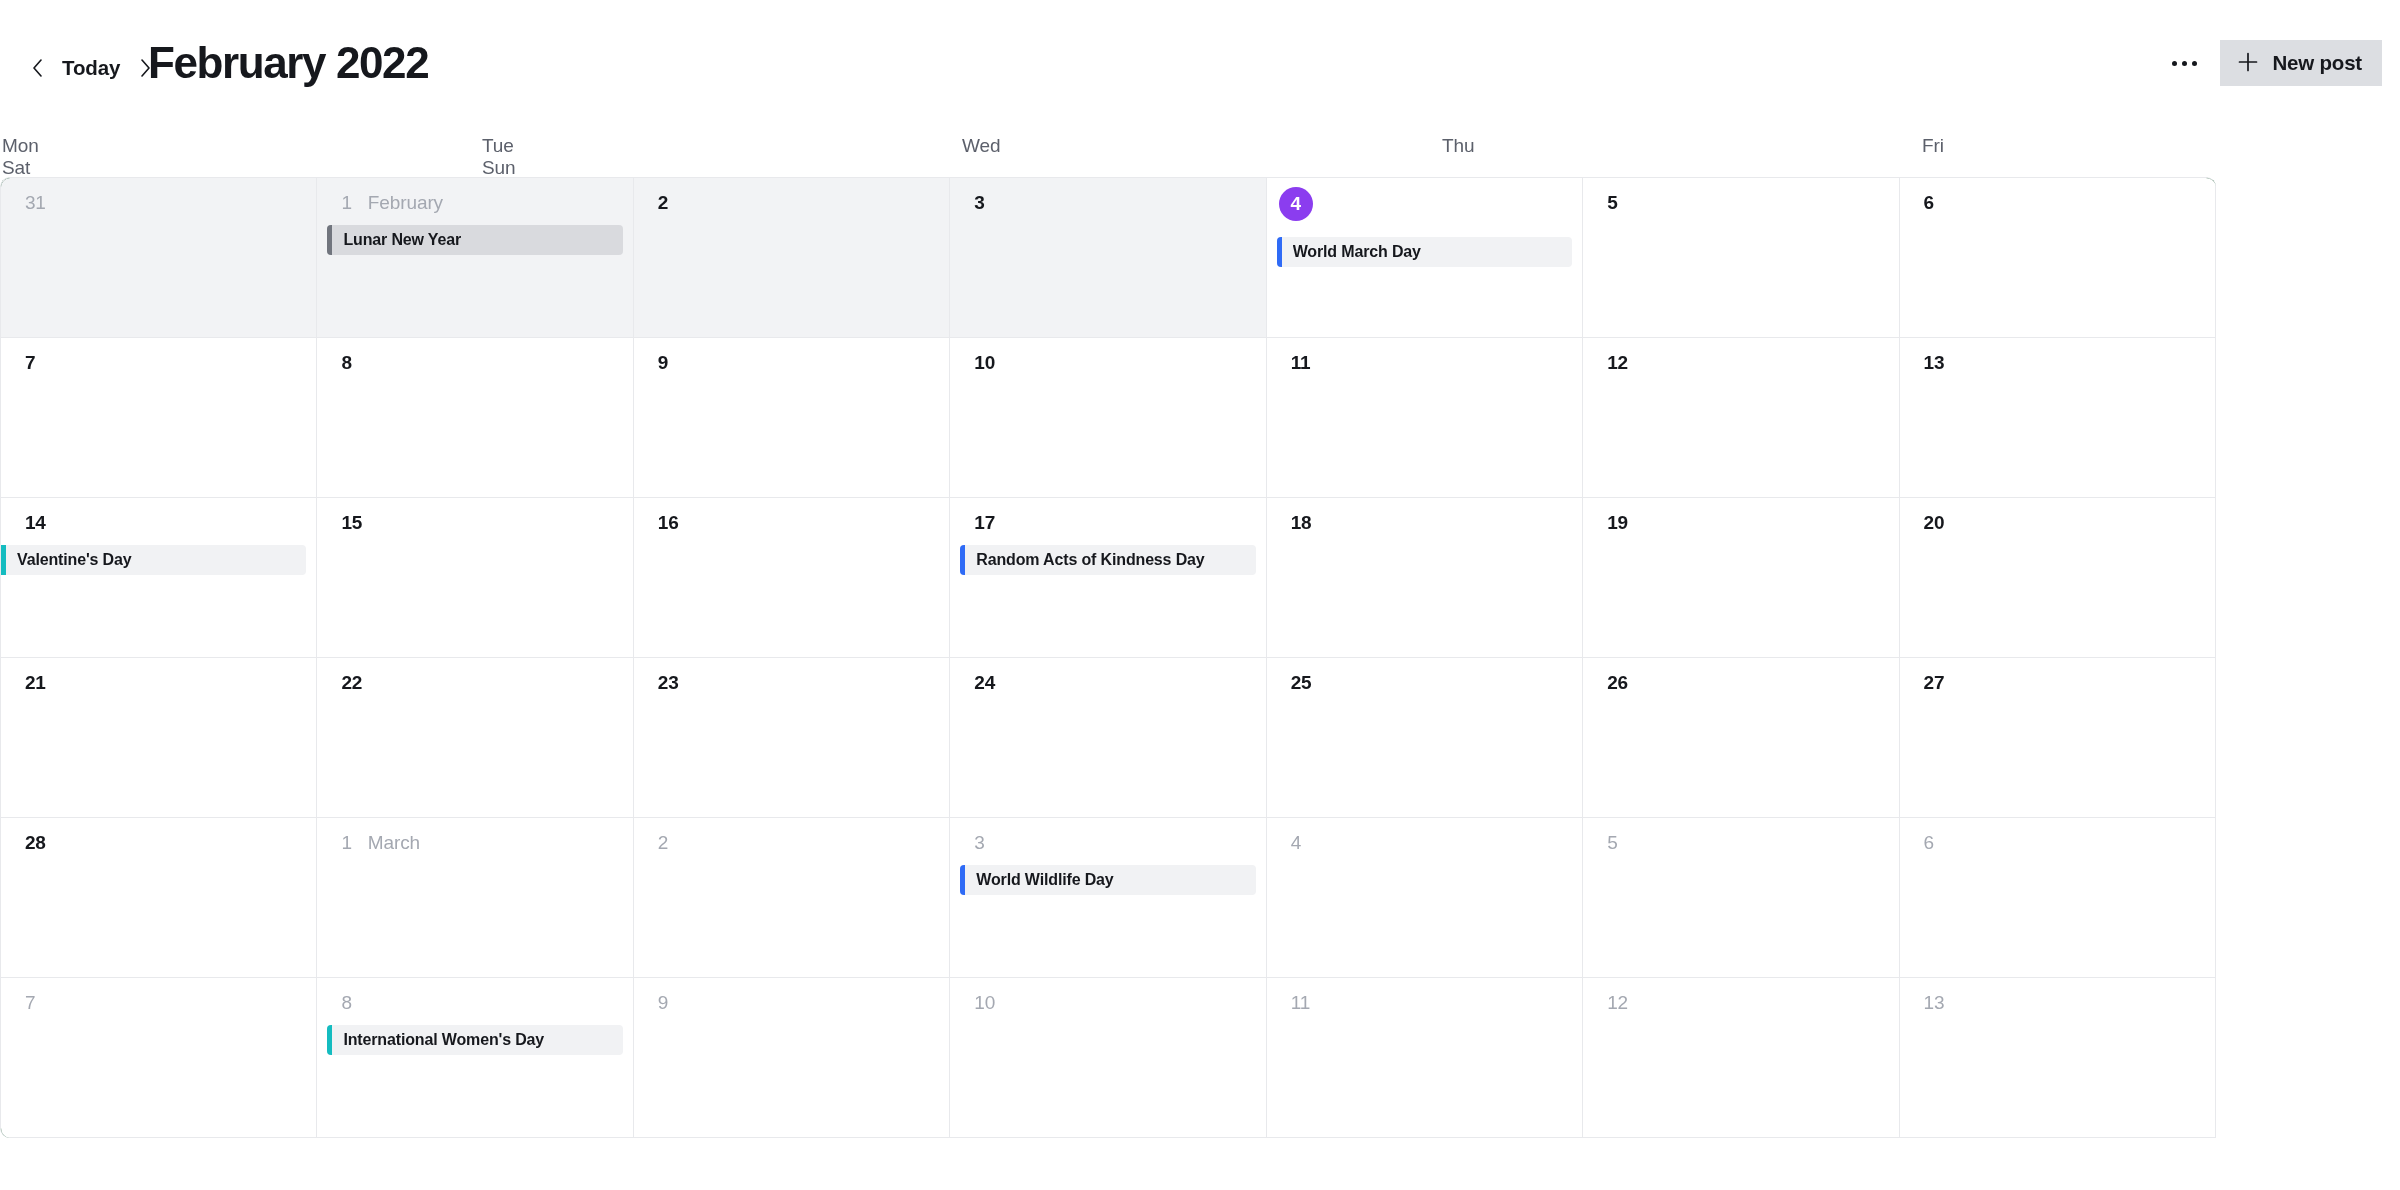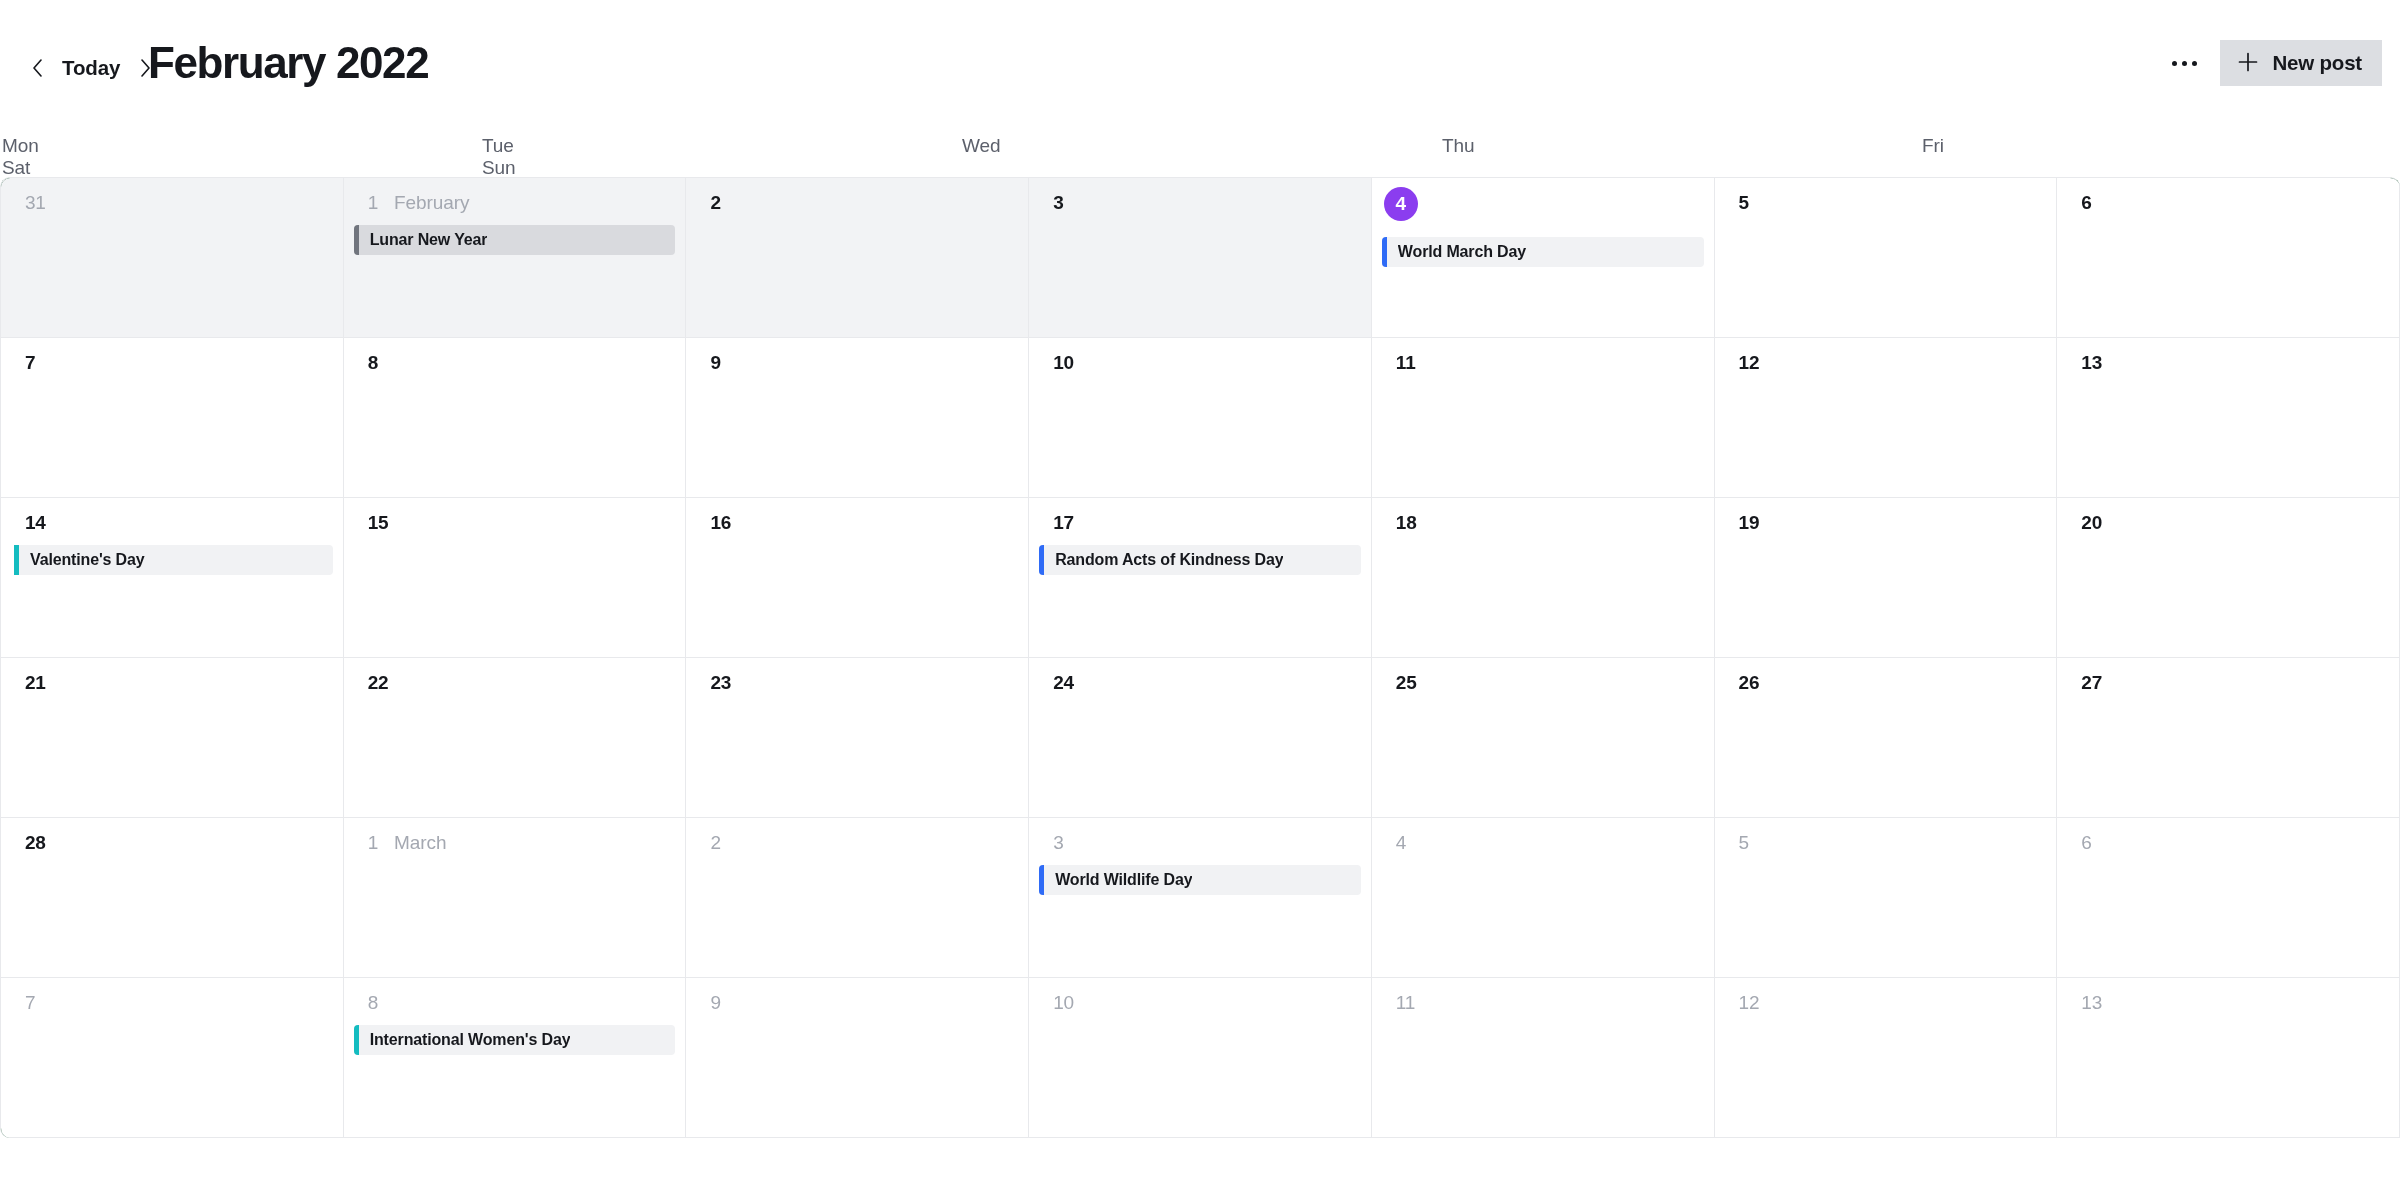--- a/index.html
+++ b/index.html
@@ -116,21 +116,21 @@
   }
   .weekday {
     font-size: 19px;
     color: #5c606b;
     padding-left: 2px;
     letter-spacing: -0.1px;
   }
 
   
   .grid {
-    width: 2400px;
+    width: 2216px;
     display: grid;
     grid-template-columns: repeat(7, 1fr);
     grid-auto-rows: 160px;
     border-top: 1px solid #e8e9ec;
     border-left: 1px solid #e8e9ec;
     border-radius: 10px 10px 0 10px;
     overflow: hidden;
     background: #14532d;
   }
 
@@ -197,21 +197,21 @@
     background: #f1f2f4;
     border-radius: 4px;
     display: flex;
     align-items: center;
     margin-right: 10px;
     margin-left: 10px;
     cursor: pointer;
     overflow: hidden;
   }
   .cell.dim .event { background: #d9dade; }
-  .event.flush-left { margin-left: 13px; border-radius: 0 4px 4px 0; }
+  .event.flush-left { margin-left: 0; border-radius: 0 4px 4px 0; }
 
   .event-bar {
     width: 5px;
     height: 100%;
     flex: 0 0 5px;
     background: #2f6bf6;
   }
   .event-title {
     font-size: 16px;
     font-weight: bold;

